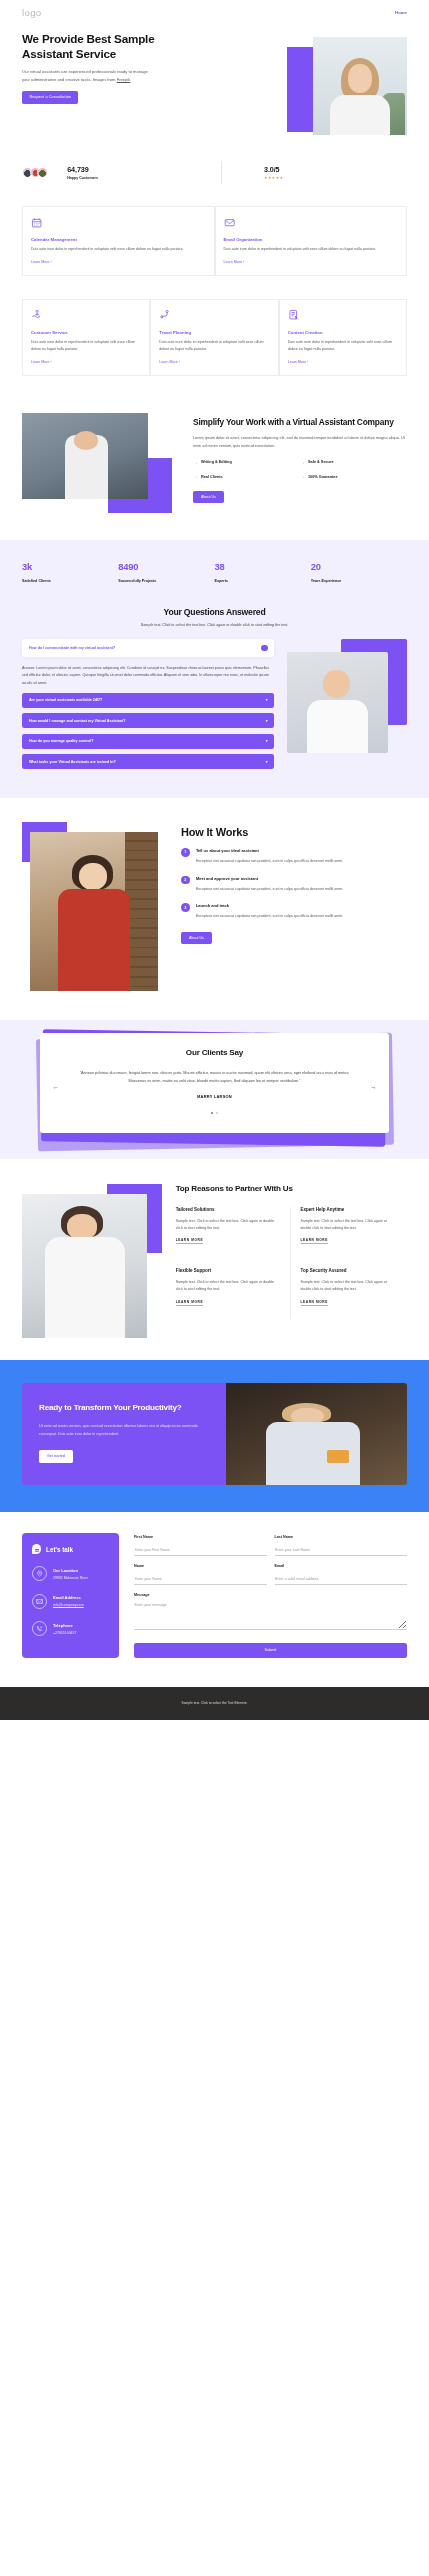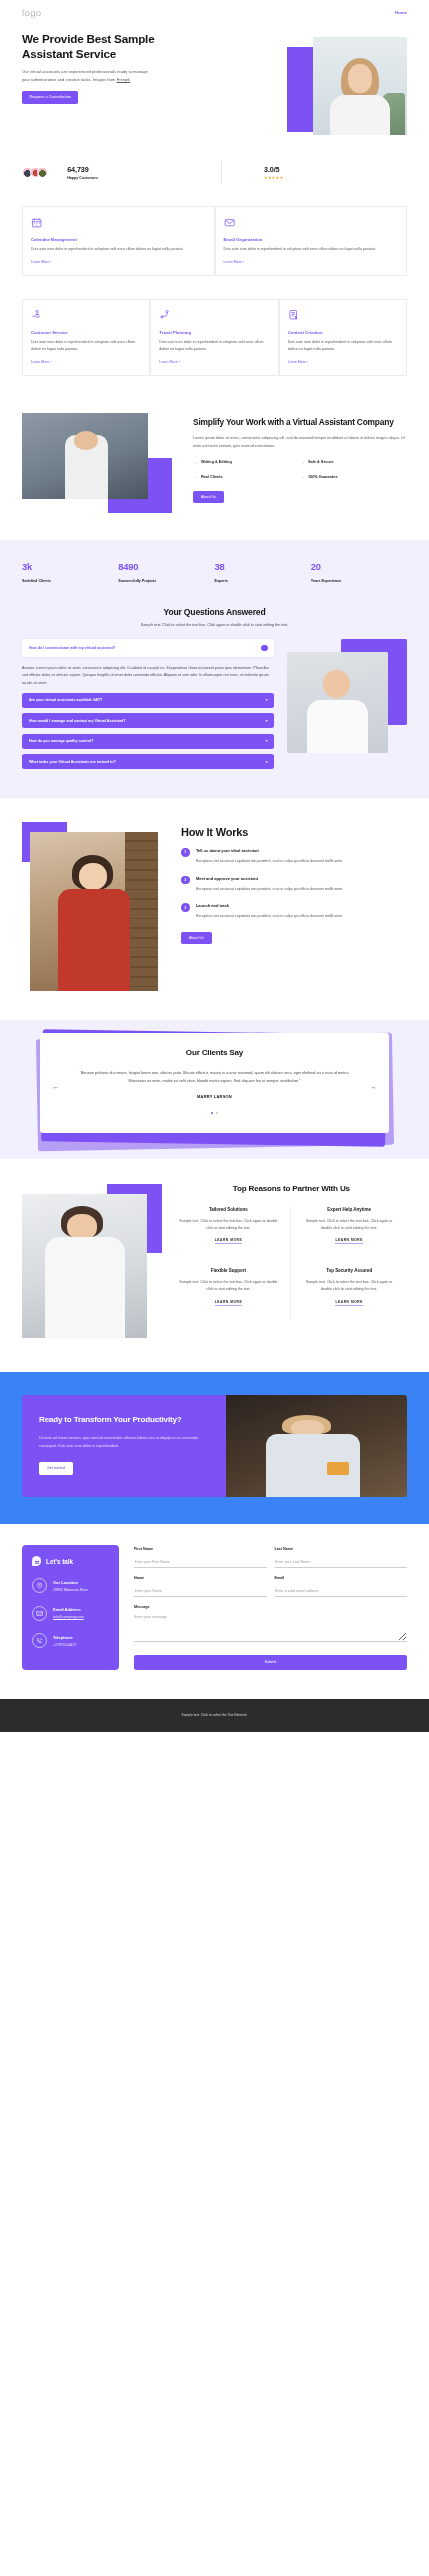--- a/index.html
+++ b/index.html
@@ -172,21 +172,21 @@
   .testi-card h2 { font-size: 8.1px; font-weight: 800; color:#151515; letter-spacing:-0.2px; }
   .testi-quote { margin-top: 12.6px; font-size: 3.8px; line-height: 2.1; color:#4c4c4c; }
   .testi-name { margin-top: 8px; font-size: 4px; font-weight: 800; color:#151515; letter-spacing:0.2px; }
   .testi-dots { margin-top: 12.6px; display:flex; gap:2.9px; justify-content:center; }
   .dot { width: 2.3px; height:2.3px; border-radius:50%; background:#c9c9c9; }
   .dot.on { background:#7c52f4; }
   .arrow-l, .arrow-r { position:absolute; top: 50px; font-size: 6.3px; color:#1d1d1d; cursor:pointer; }
   .arrow-l { left: 12.6px; } .arrow-r { right: 12.6px; }
 
   
-  .reasons { padding: 25px 22px 30px 22px; display:flex; gap: 13.7px; text-align: center; }
+  .reasons { padding: 25px 22px 18px 22px; display:flex; gap: 13.7px; }
   .rs-media { position:relative; width: 140px; height: 158px; flex:none; }
   .rs-accent { position:absolute; right:0; top:0; width:55px; height:69px; background:#7c52f4; }
   .rs-photo {
     position:absolute; left:0; top:9.2px; width:125px; height:144px;
     background: linear-gradient(170deg,#eceef0 0%,#d6dade 55%,#b9bfc5 100%); overflow:hidden;
   }
   .rs-photo .pf{position:absolute;left:36%;top:14%;width:24%;height:18%;background:#eec8a5;border-radius:46%;}
   .rs-photo .ph{position:absolute;left:31%;top:9%;width:34%;height:22%;background:#46342a;border-radius:50% 50% 40% 40%;}
   .rs-photo .pb{position:absolute;left:18%;top:30%;width:64%;height:72%;background:#f7f7f7;border-radius:15px 15px 0 0;}
   .rs-text { flex:1; }

